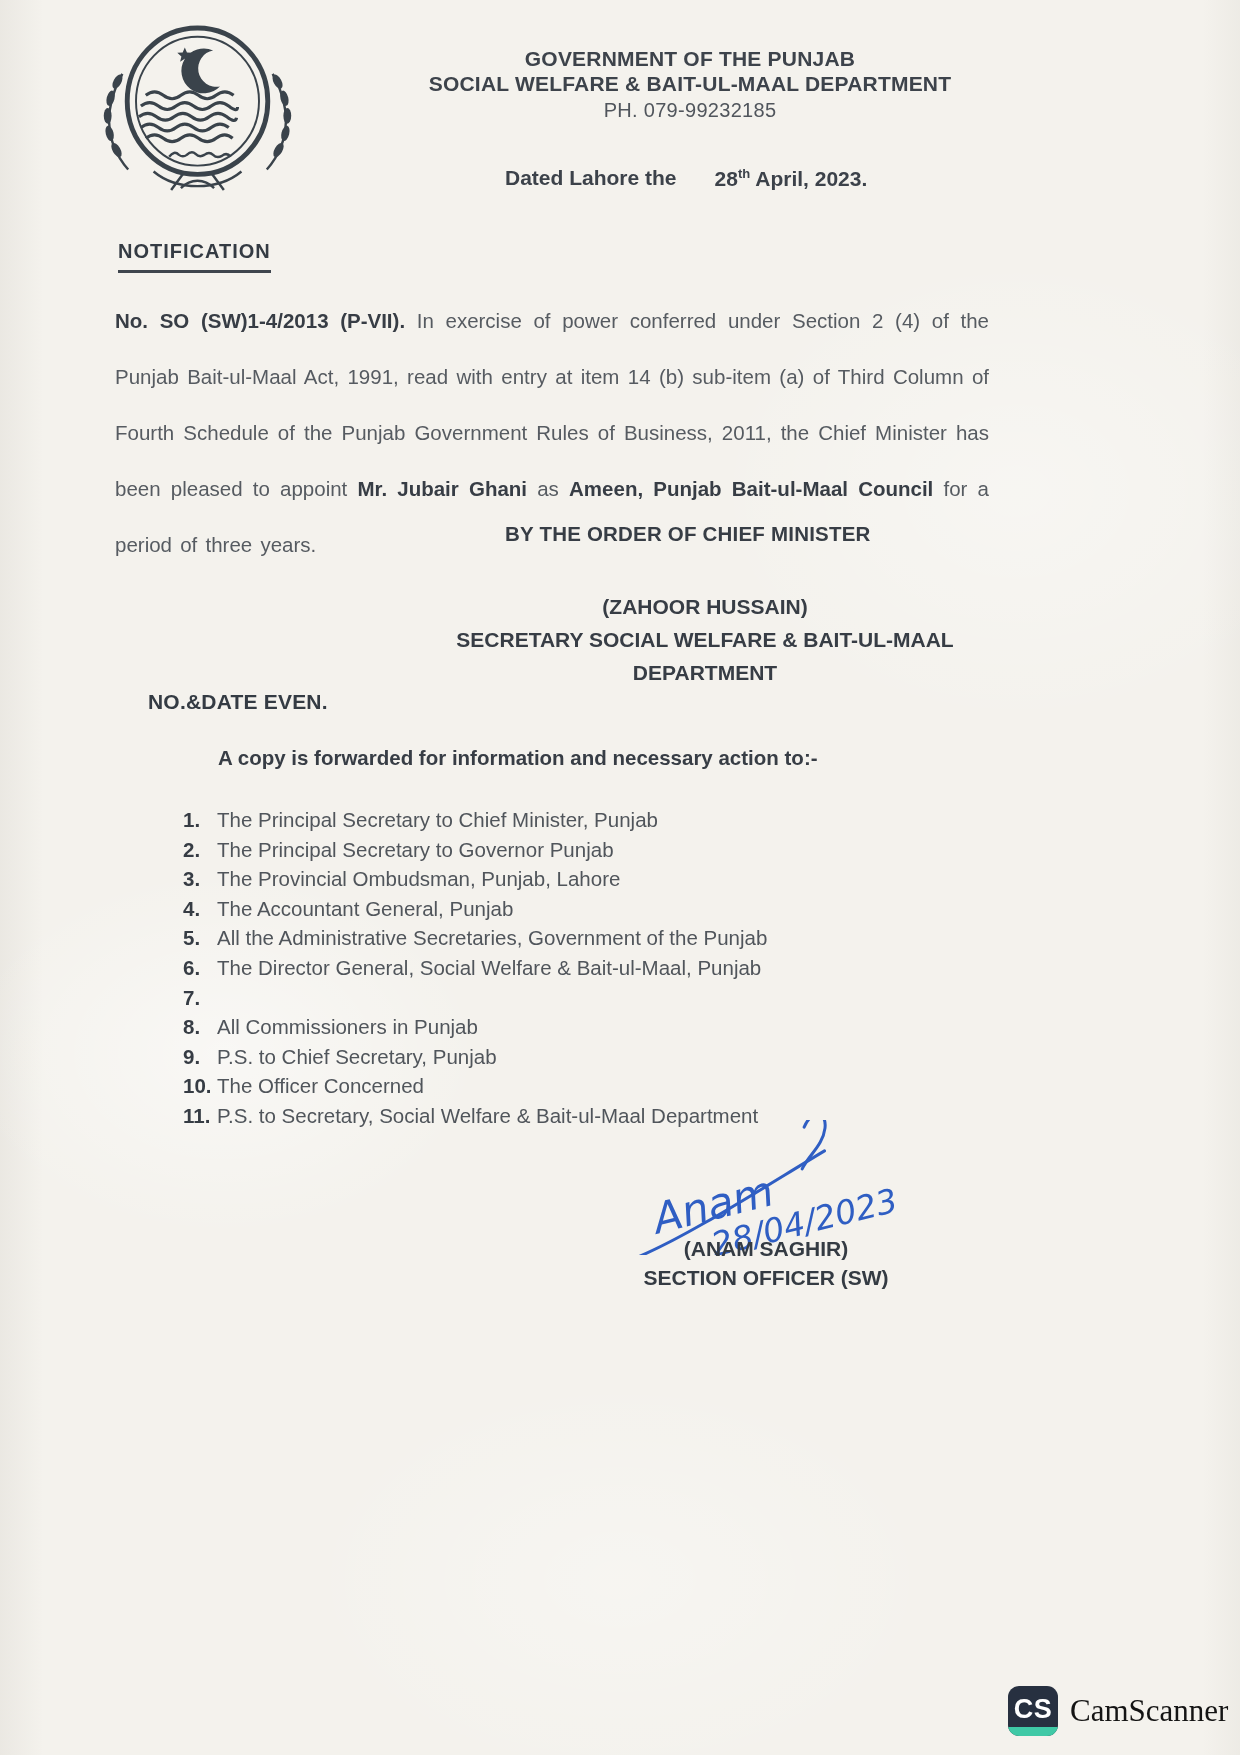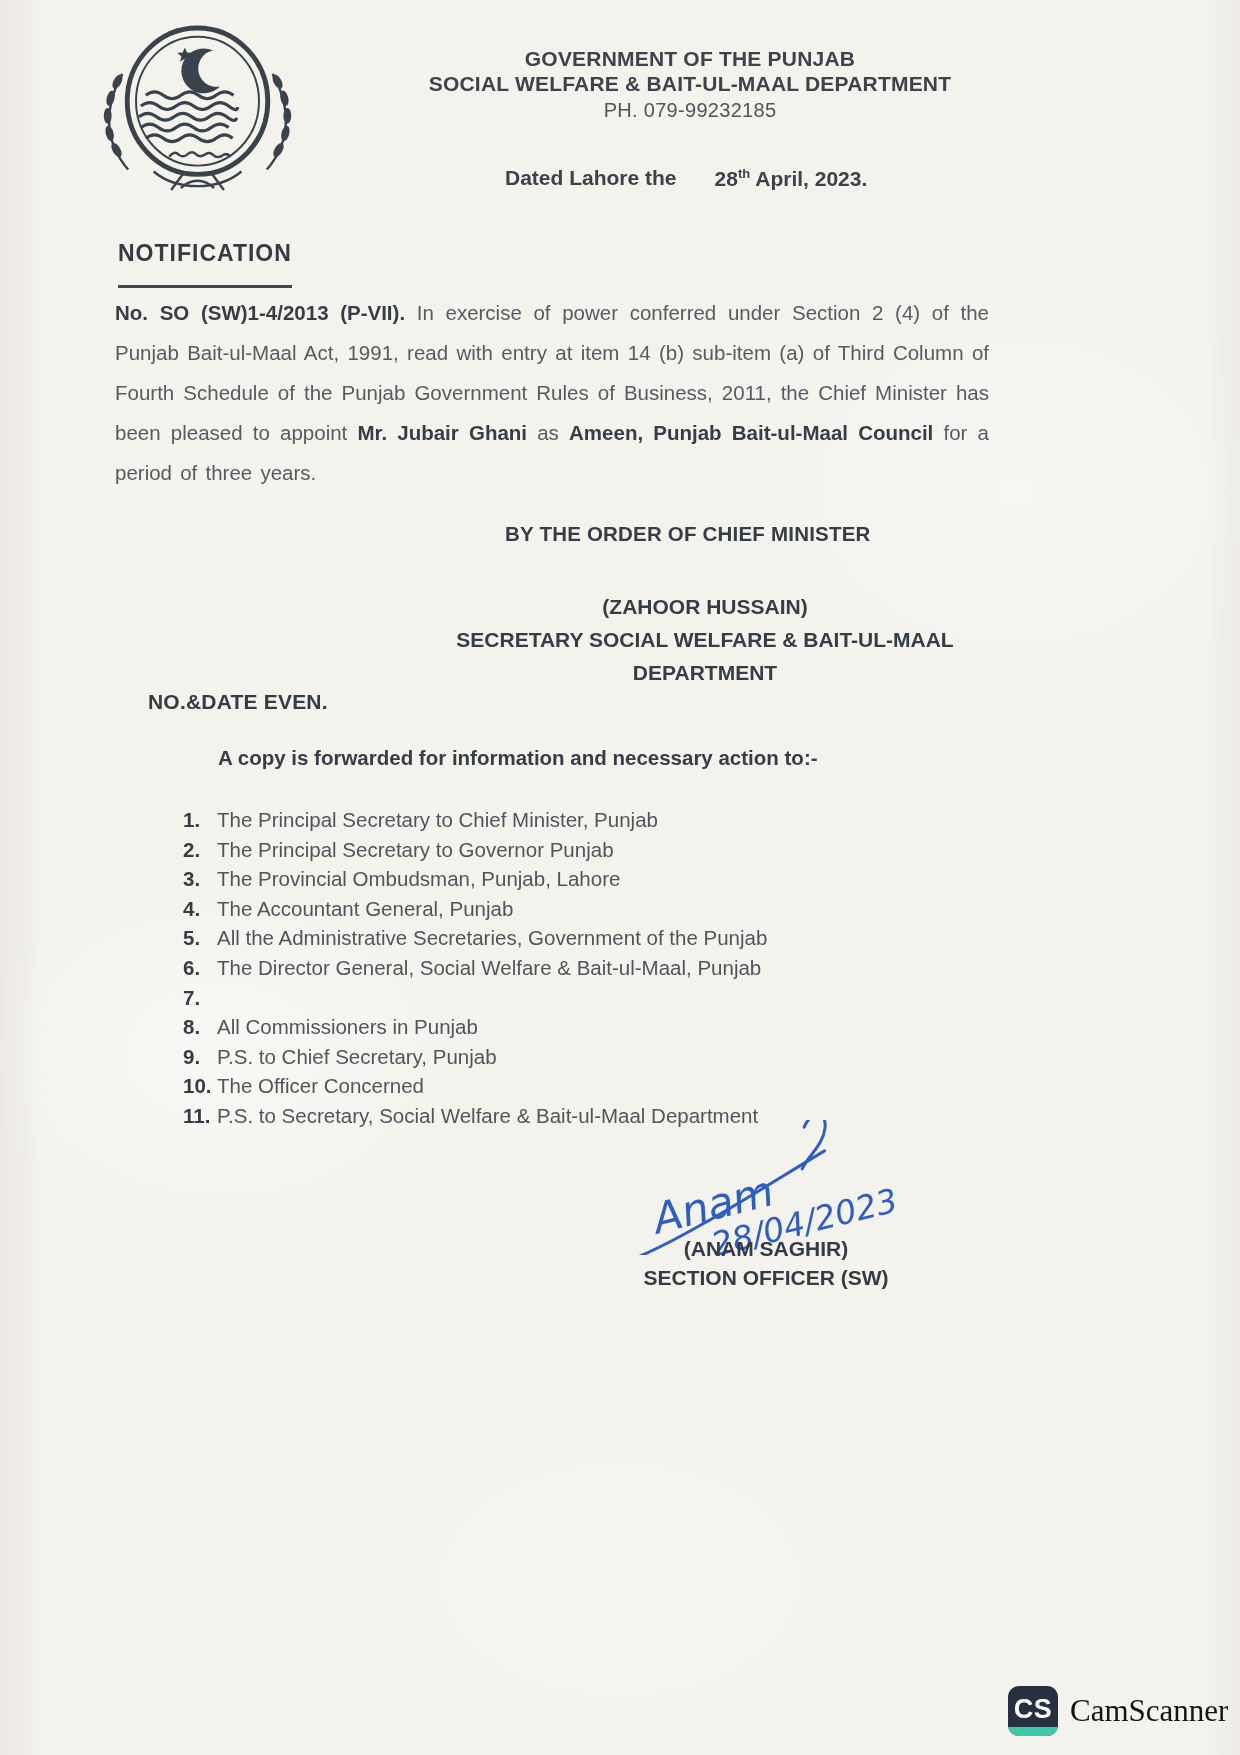--- a/index.html
+++ b/index.html
@@ -27,26 +27,26 @@
     margin-top:16px;
   }
   .phone{font-weight:normal;color:#50555c;font-size:20px;margin-top:2px;letter-spacing:.3px;}
   .dateline{
     left:505px;top:166px;display:flex;gap:38px;
     font-weight:bold;font-size:21px;color:#3c424a;
   }
   sup{font-size:.62em;}
   .notif-heading{
     left:118px;top:240px;
-    font-weight:bold;font-size:23px;letter-spacing:1px;color:#343b43;
-    border-bottom:3px solid #3f464e;padding-bottom:18px;
+    font-weight:bold;font-size:20px;letter-spacing:1px;color:#343b43;
+    border-bottom:3px solid #3f464e;padding-bottom:7px;
   }
   .body-par{
     left:115px;top:293px;width:874px;
-    font-size:20.5px;line-height:40px;color:#565b61;
+    font-size:20.5px;line-height:56px;color:#565b61;
     text-align:justify;word-spacing:2.5px;
   }
   .order-line{
     left:505px;top:522px;
     font-weight:bold;font-size:20.5px;color:#373d45;letter-spacing:.2px;
   }
   .signatory{
     left:420px;top:590px;width:570px;text-align:center;
     font-weight:bold;font-size:21px;line-height:33px;color:#373d45;
   }

